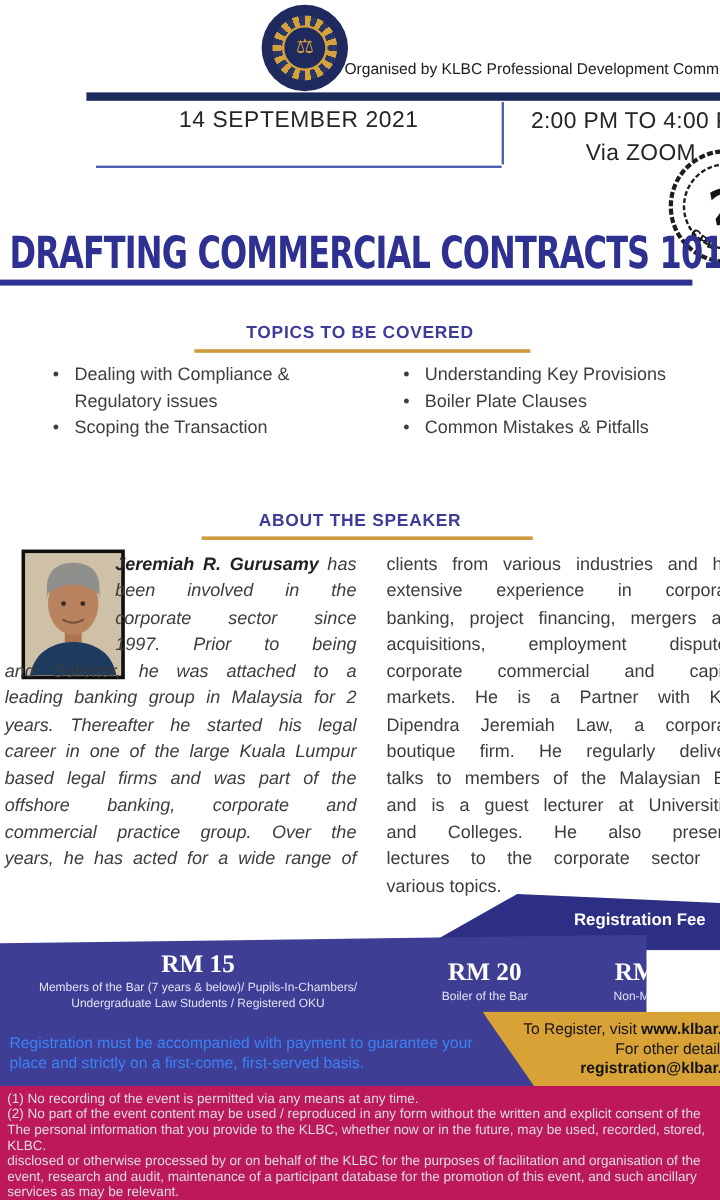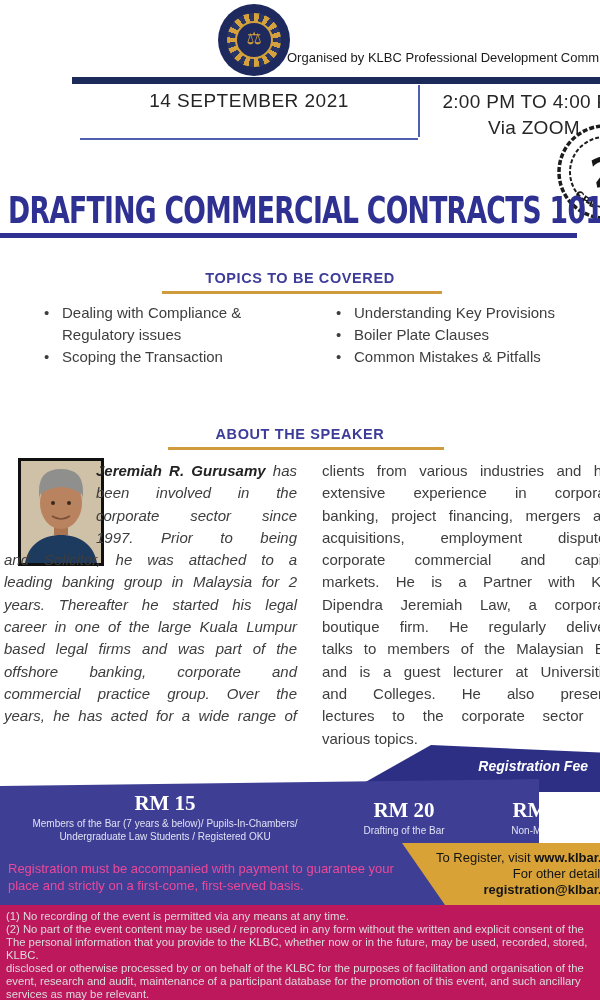--- a/index.html
+++ b/index.html
@@ -56,31 +56,31 @@
   .sp-col{color:#3d3d3d;font-size:15px;line-height:22.3px;}
   .sp-left{left:4px;top:460px;width:293px;font-style:italic;}
   .sp-right{left:322px;top:460px;width:296px;}
   .sp-line{text-align:justify;text-align-last:justify;}
   .sp-line.beside{margin-left:92px;}
   .sp-line.last{text-align-last:left;}
   .sp-name{font-weight:700;color:#222;}
 
   
   .ribbon{left:340px;top:745px;width:260px;height:47px;background:#2d2f84;
-    clip-path:polygon(35% 0,100% 16%,100% 100%,3% 100%);font-style:italic;}
+    clip-path:polygon(35% 0,100% 16%,100% 100%,3% 100%);}
   .ribbon-label{position:absolute;right:12px;top:13px;color:#ffffff;font-size:14px;font-weight:600;}
   .fee-band{left:0;top:779px;width:539px;height:126px;background:#3e3f94;
     clip-path:polygon(0 7px,100% 0,100% 100%,0 100%);}
   .tier{position:absolute;text-align:center;color:#ffffff;}
   .tier:nth-child(1){left:5px;top:12px;width:320px;}
   .tier:nth-child(2){left:328px;top:19px;width:152px;}
   .tier:nth-child(3){left:468px;top:19px;width:150px;}
   .tier-price{font-family:"Liberation Serif", serif;font-weight:700;font-size:21px;line-height:24px;}
   .tier-desc{font-size:10px;line-height:12.5px;color:#dfe1f5;white-space:pre-line;margin-top:3px;}
-  .reg-note{left:8px;top:861px;width:400px;color:#ec4899;font-size:13px;line-height:16.5px;}
+  .reg-note{left:8px;top:861px;width:400px;color:#3b82f6;font-size:13px;line-height:16.5px;}
   .reg-note div{white-space:nowrap;}
   .gold-box{left:395px;top:843px;width:265px;height:62px;background:#d8a237;
     clip-path:polygon(7px 0,100% 0,100% 100%,50px 100%);
     text-align:right;color:#141414;font-size:13px;line-height:16px;padding:7px 15px 0 0;box-sizing:border-box;}
   .gold-box b{font-weight:700;}
 
   
   .footer{left:0;top:905px;width:600px;height:95px;background:#be185d;color:#dcdcdc;
     font-size:11.3px;line-height:13px;padding:5px 0 0 6px;box-sizing:border-box;}
   .footer div{white-space:nowrap;}
@@ -199,21 +199,21 @@
 
 <div class="abs fee-band">
 
 <div class="tier">
     <div class="tier-price">RM 15</div>
     <div class="tier-desc">Members of the Bar (7 years &amp; below)/ Pupils-In-Chambers/
 Undergraduate Law Students / Registered OKU</div>
   </div>
     <div class="tier">
     <div class="tier-price">RM 20</div>
-    <div class="tier-desc">Drafting of the Bar</div>
+    <div class="tier-desc">Boiler of the Bar</div>
   </div>
     <div class="tier">
     <div class="tier-price">RM 60</div>
     <div class="tier-desc">Non-Members</div>
   </div>
   </div>
 
 <div class="abs reg-note">
 
 <div>Registration must  be accompanied with payment to guarantee your</div>

